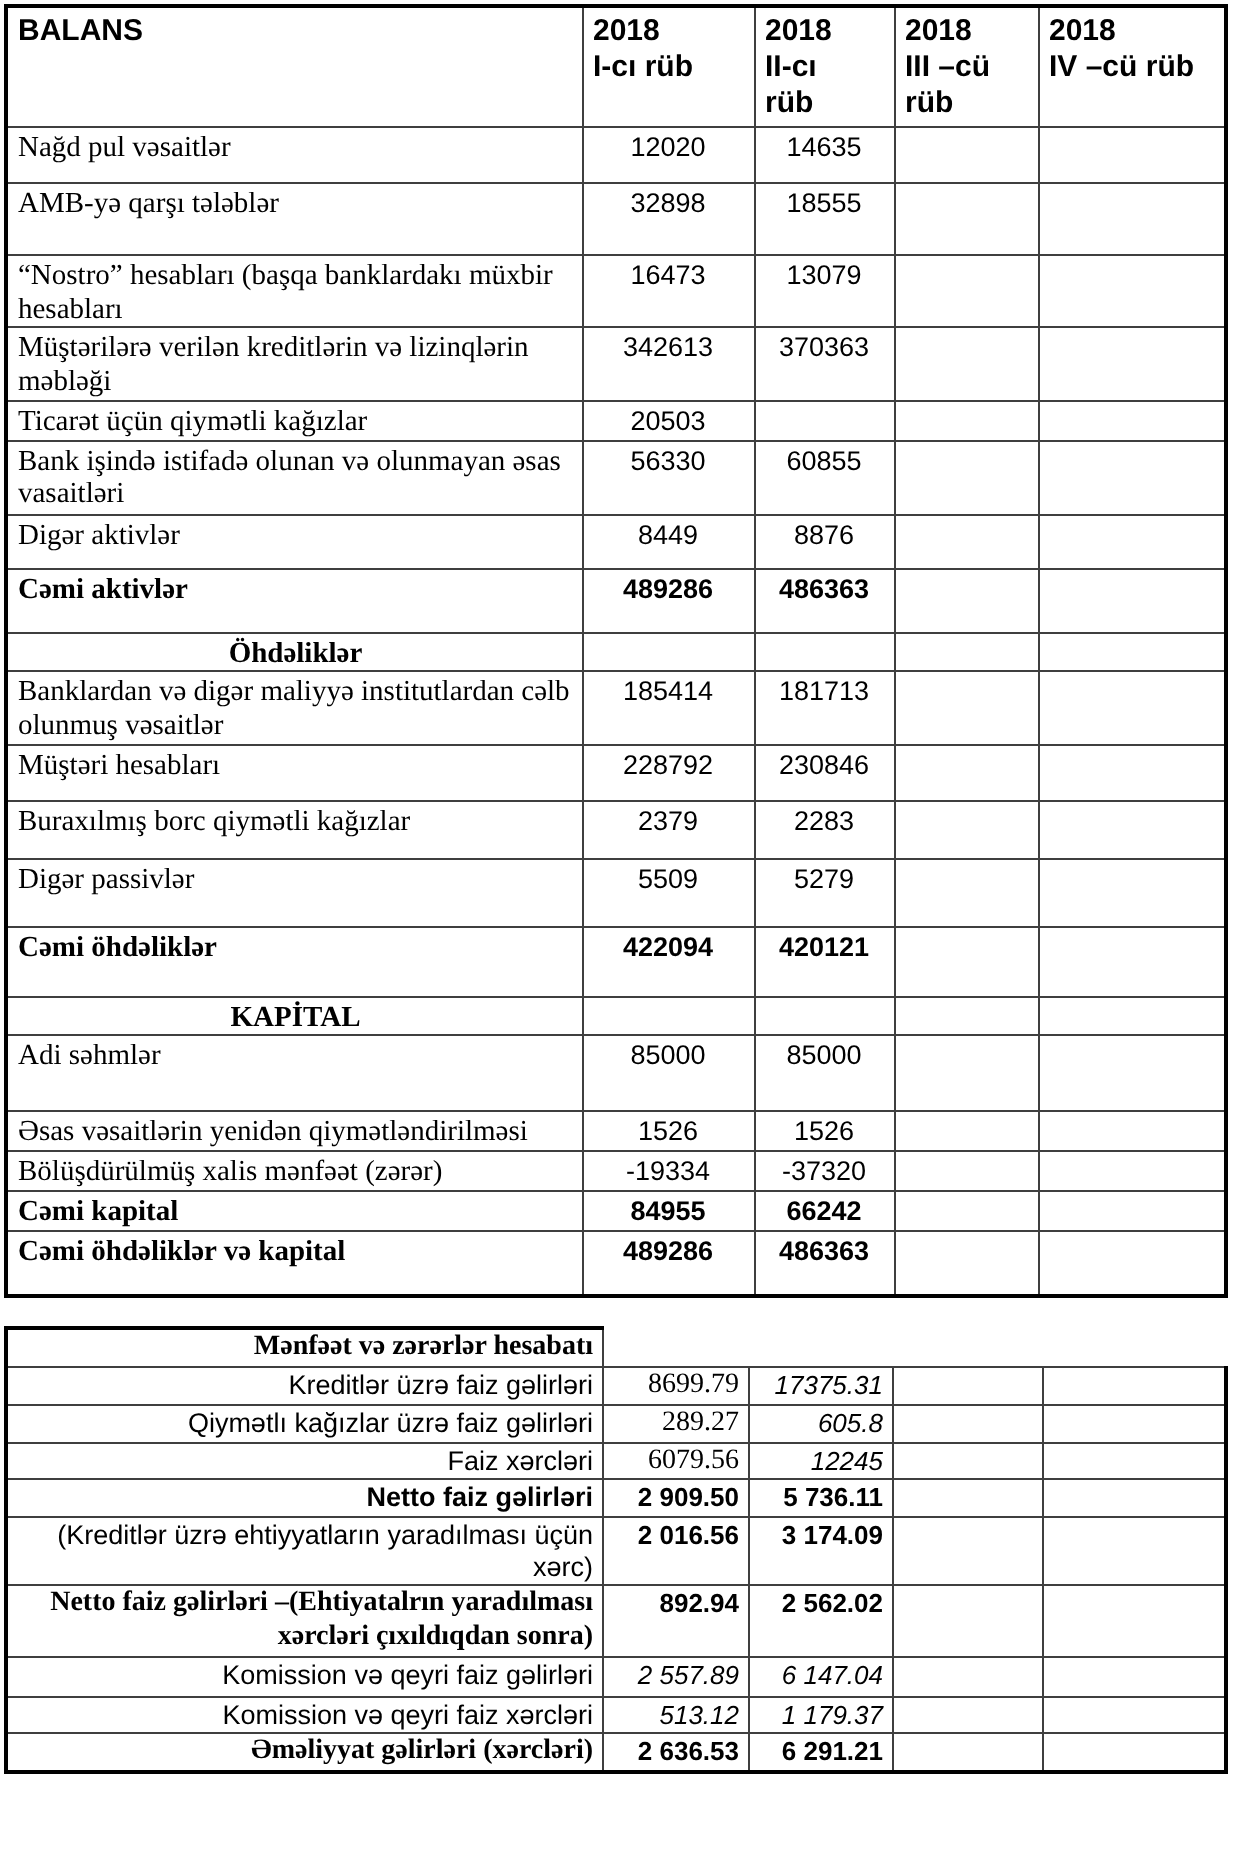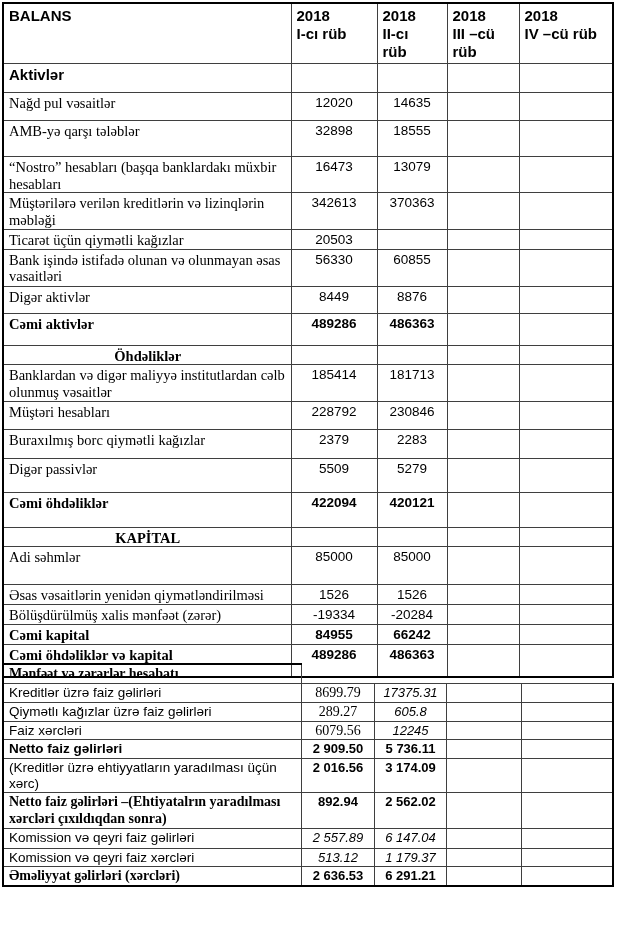--- a/index.html
+++ b/index.html
@@ -15,21 +15,21 @@
          white-space:pre-line;padding:3px 4px 2px 5px;}
   .lbl{font:14.5px/1.15 "Liberation Serif",serif;text-align:left;padding:2px 4px 0 5px;}
   .section_sans{font:bold 15px/1.15 "Liberation Sans",sans-serif;}
   .section_center{font-weight:bold;text-align:center;}
   .total{font-weight:bold;font-family:Liberation Serif, serif;}
   .num{font:13.5px/1.25 "Liberation Sans",sans-serif;text-align:center;padding:2px 1px 0;}
   .nb{font-weight:bold;}
 
   
   .t2{position:absolute;left:2px;top:663px;width:610px;}
-  .t2 td{border:1px solid #3f3f3f;vertical-align:top;padding:1px 4px 0 5px;}
+  .t2 td{border:1px solid #3f3f3f;vertical-align:top;padding:1px 4px 0 5px;text-align:right;}
   .t2 td:first-child{border-left:2px solid #000;}
   .t2 td:last-child{border-right:2px solid #000;}
   .t2 tr:first-child td{border-top:2px solid #000;}
   .t2 tr:last-child td{border-bottom:2px solid #000;}
   .ghost{border:none !important;}
   .s{font:13.5px/1.2 "Liberation Sans",sans-serif;}
   .bs{font:bold 13.5px/1.2 "Liberation Sans",sans-serif;}
   .bf{font:bold 14px/1.2 "Liberation Serif",serif;}
   .sr{font:14px/1.15 "Liberation Serif",serif;text-align:center;margin-top:41px;}
   .it{font:italic 13px/1.2 "Liberation Sans",sans-serif;text-align:center;}
@@ -57,27 +57,20 @@
 II-cı
 rüb</th>
         <th>2018
 III –cü
 rüb</th>
         <th>2018
 IV –cü rüb</th>
       </tr>
     </thead>
     <tbody>
-        <tr style="height: 29px;">
-          <td class="lbl section_sans">Aktivlər</td>
-          <td class="num"></td>
-          <td class="num"></td>
-          <td class="num"></td>
-          <td class="num"></td>
-        </tr>
         <tr style="height: 28px;">
           <td class="lbl data">Nağd pul vəsaitlər</td>
           <td class="num">12020</td>
           <td class="num">14635</td>
           <td class="num"></td>
           <td class="num"></td>
         </tr>
         <tr style="height: 36px;">
           <td class="lbl data">AMB-yə qarşı tələblər</td>
           <td class="num">32898</td>
@@ -186,21 +179,21 @@
         <tr style="height: 20px;">
           <td class="lbl data">Əsas vəsaitlərin yenidən qiymətləndirilməsi</td>
           <td class="num">1526</td>
           <td class="num">1526</td>
           <td class="num"></td>
           <td class="num"></td>
         </tr>
         <tr style="height: 20px;">
           <td class="lbl data">Bölüşdürülmüş xalis mənfəət (zərər)</td>
           <td class="num">-19334</td>
-          <td class="num">-20284</td>
+          <td class="num">-37320</td>
           <td class="num"></td>
           <td class="num"></td>
         </tr>
         <tr style="height: 17px;">
           <td class="lbl total">Cəmi kapital</td>
           <td class="num nb">84955</td>
           <td class="num nb">66242</td>
           <td class="num nb"></td>
           <td class="num nb"></td>
         </tr>

